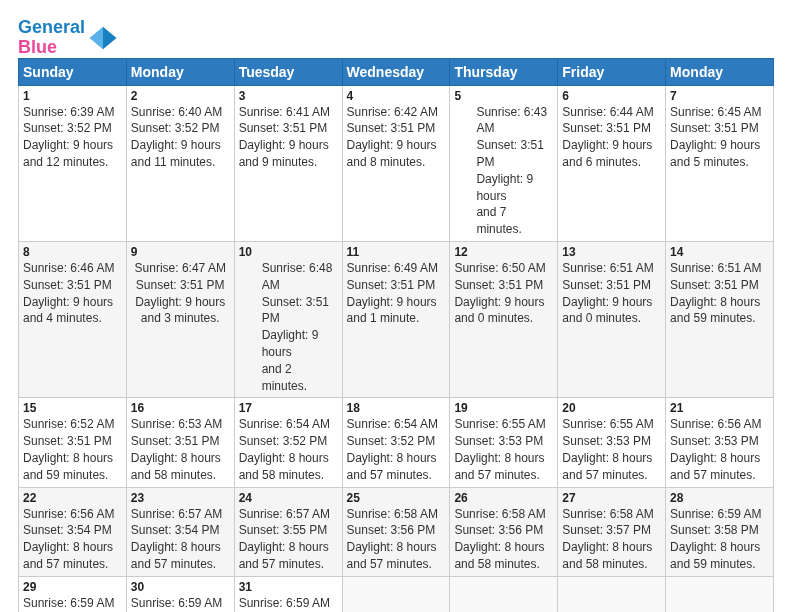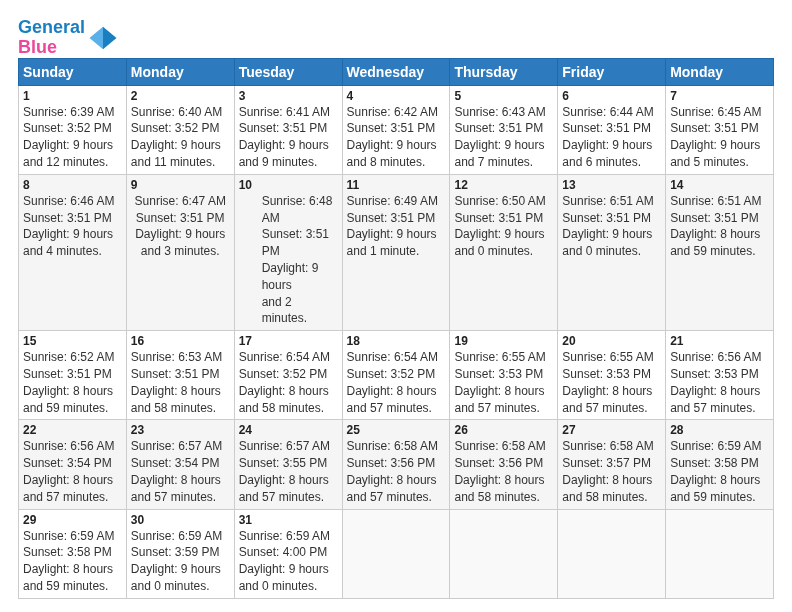--- a/index.html
+++ b/index.html
@@ -153,21 +153,21 @@
           </td>
           <td>
             <span class="day-num">4</span>
             <div class="day-info" style="white-space: pre-line;">Sunrise: 6:42 AM
 Sunset: 3:51 PM
 Daylight: 9 hours
 and 8 minutes.</div>
           </td>
           <td>
             <span class="day-num">5</span>
-            <div class="day-info" style="white-space: pre-line;">Sunrise: 6:43 AM
+            <div class="day-info" style="white-space: pre-line; margin-left: 22px;">Sunrise: 6:43 AM
 Sunset: 3:51 PM
 Daylight: 9 hours
 and 7 minutes.</div>
           </td>
           <td>
             <span class="day-num">6</span>
             <div class="day-info" style="white-space: pre-line;">Sunrise: 6:44 AM
 Sunset: 3:51 PM
 Daylight: 9 hours
 and 6 minutes.</div>

